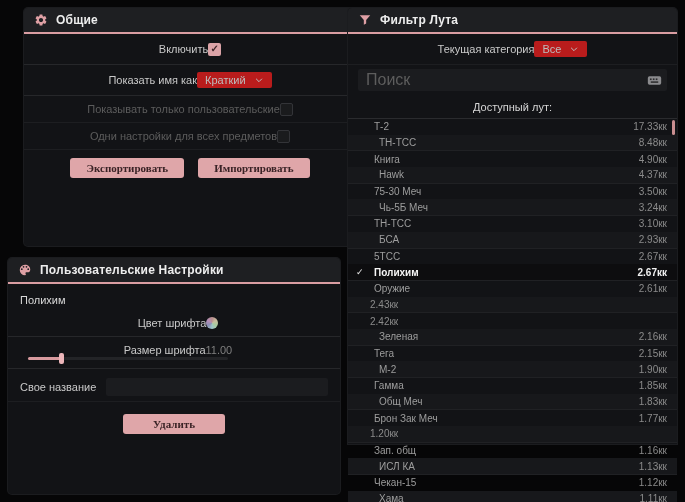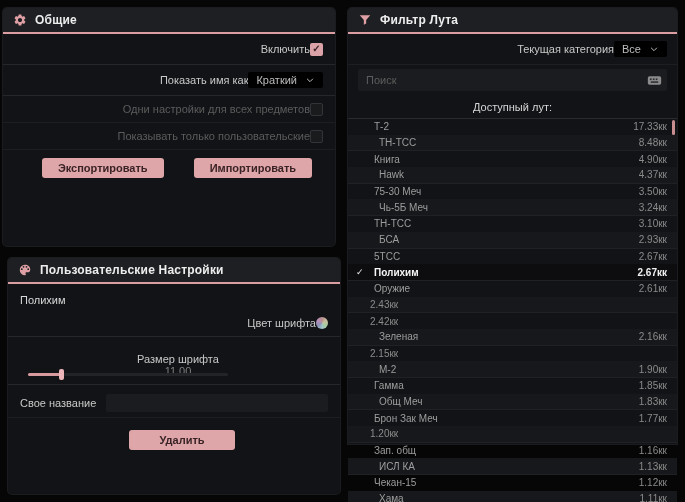--- a/index.html
+++ b/index.html
@@ -3,53 +3,53 @@
 <meta charset="utf-8">
 <style>
   html,body{margin:0;padding:0;}
   body{
     width:685px;height:502px;position:relative;overflow:hidden;
     background:#060607;
     font-family:"Liberation Sans",sans-serif;
     -webkit-font-smoothing:antialiased;
   }
   .panel{position:absolute;background:#121316;border-radius:4px;box-shadow:0 0 0 1px #1b1c1f;}
-  #panel-general{left:3px;top:8px;width:332px;height:238px;}
+  #panel-general{left:24px;top:8px;width:332px;height:238px;}
   #panel-user{left:8px;top:258px;width:332px;height:236px;}
   #panel-loot{left:348px;top:8px;width:329px;height:436px;border-radius:4px 4px 0 0;}
 
   .panel-header{
     height:24px;display:flex;align-items:center;gap:8px;padding:0 10px;
     background:#1e1f22;border-bottom:2px solid #d99da2;border-radius:4px 4px 0 0;
   }
   .panel-title{font-size:12px;font-weight:bold;color:#ededed;letter-spacing:.2px;}
   .hicon{display:flex;align-items:center;}
 
   .row{
-    display:flex;align-items:center;justify-content:flex-end;
+    display:flex;align-items:center;justify-content:center;
     padding:0 12px;height:24px;font-size:11px;color:#c9c9c9;
   }
   .row.bordered{border-bottom:1px solid #26272a;}
   .row.faint-border{border-bottom:1px solid #1d1e21;}
   .row.disabled{color:#5c5c5c;}
 
   .checkbox{width:13px;height:13px;border-radius:2px;display:flex;align-items:center;justify-content:center;}
   .checkbox.checked{background:#dba3a7;color:#3c2327;font-size:10px;font-weight:bold;line-height:1;}
   .checkbox.unchecked{background:#1a1b1d;border:1px solid #333438;width:11px;height:11px;}
 
   .dropdown{
-    display:flex;align-items:center;gap:8px;background:#000000;border-radius:2px;
+    display:flex;align-items:center;gap:8px;background:#b91c1c;border-radius:2px;
     padding:2px 8px;color:#bdbdbd;font-size:11px;
   }
   .chev{display:flex;align-items:center;}
 
   .btn{
     background:#dfa6a9;color:#3a2326;border:none;border-radius:3px;
-    font-family:Liberation Sans, sans-serif;font-size:11px;font-weight:bold;
-    padding:4px 16px;cursor:pointer;margin-left:16px;
+    font-family:Liberation Serif, serif;font-size:11px;font-weight:bold;
+    padding:4px 16px;cursor:pointer;
   }
   .btn-row{display:flex;justify-content:center;gap:14px;margin-top:8px;}
 
   .section-label{padding:10px 12px 4px 12px;font-size:11px;color:#d8d8d8;}
   .indent{padding-left:20px;}
 
   .color-wheel{
     width:12px;height:12px;border-radius:50%;
     background:conic-gradient(#c97f7f,#c9b57f,#8fc97f,#7fc2c9,#7f86c9,#c27fc9,#c97f7f);
     filter:saturate(.55) brightness(1.05);
@@ -67,21 +67,21 @@
     flex:1;height:18px;background:#1b1c1f;border:none;border-radius:2px;
     color:#cfcfcf;font-size:11px;padding:0 6px;outline:none;
   }
   .delete-wrap{display:flex;justify-content:center;margin-top:12px;}
   .btn-delete{padding:4px 30px;}
 
   
   .search-wrap{margin:4px 10px 6px 10px;position:relative;}
   .search-input{
     width:100%;box-sizing:border-box;height:22px;background:#1b1c1f;border:none;border-radius:2px;
-    color:#cfcfcf;font-size:11px;padding:0 26px 0 8px;outline:none;
+    color:#cfcfcf;font-size:16px;padding:0 26px 0 8px;outline:none;
   }
   .search-input::placeholder{color:#5d5d5d;}
   .kb-icon{position:absolute;right:5px;top:4px;}
 
   .list-heading{padding:4px 12px 5px 12px;font-size:11px;color:#d6d6d6;text-align:center;}
   .loot-list{border-top:1px solid #2a2b2e;position:relative;}
   .loot-row{
     display:flex;align-items:center;height:15.7px;padding:0 10px 0 8px;
     font-size:10px;color:#9d9d9d;position:relative;
   }
@@ -121,26 +121,26 @@
       <span>Краткий</span>
       <span class="chev">
         <svg width="10" height="10" viewBox="0 0 24 24">
             <polyline points="5,9 12,16 19,9" fill="none" stroke="#bdbdbd" stroke-width="2.4"></polyline>
           </svg>
       </span>
     </span>
   </div>
 
   <div class="row faint-border disabled" style="height:26px;">
+    <span>Показывать только пользовательские</span>
+    <span class="checkbox unchecked"></span>
+  </div>
+
+  <div class="row faint-border disabled" style="height:26px;">
     <span>Одни настройки для всех предметов</span>
-    <span class="checkbox unchecked"></span>
-  </div>
-
-  <div class="row faint-border disabled" style="height:26px;">
-    <span>Показывать только пользовательские</span>
     <span class="checkbox unchecked"></span>
   </div>
 
   <div class="btn-row">
     <button class="btn">Экспортировать</button>
     <button class="btn">Импортировать</button>
   </div>
 </div>
 
 <div class="panel" id="panel-user">
@@ -153,21 +153,21 @@
     <span class="panel-title">Пользовательские Настройки</span>
   </div>
 
   <div class="section-label">Полихим</div>
 
   <div class="row bordered indent" style="height:26px;">
     <span>Цвет шрифта</span>
     <span class="color-wheel"></span>
   </div>
 
-  <div class="row indent" style="height:22px;margin-top:18px;flex-direction:column;">
+  <div class="row indent" style="height:22px;margin-top:2px;">
     <span>Размер шрифта</span>
     <span class="value-dim">11.00</span>
   </div>
   <div class="slider-wrap" style="border-bottom:1px solid #26272a;padding-bottom:8px;">
     <div class="slider-track">
       <div class="slider-fill"></div>
       <div class="slider-handle"></div>
     </div>
   </div>
 
@@ -282,20 +282,21 @@
         <span class="check"></span>
         <span class="lval">2.42кк</span>
       </div>
       <div class="loot-row">
         <span class="check"></span>
         <span class="lname">Зеленая</span>
         <span class="lval">2.16кк</span>
       </div>
       <div class="loot-row">
         <span class="check"></span>
+        <span class="lname">Тега</span>
         <span class="lval">2.15кк</span>
       </div>
       <div class="loot-row">
         <span class="check"></span>
         <span class="lname">М-2</span>
         <span class="lval">1.90кк</span>
       </div>
       <div class="loot-row">
         <span class="check"></span>
         <span class="lname">Гамма</span>

